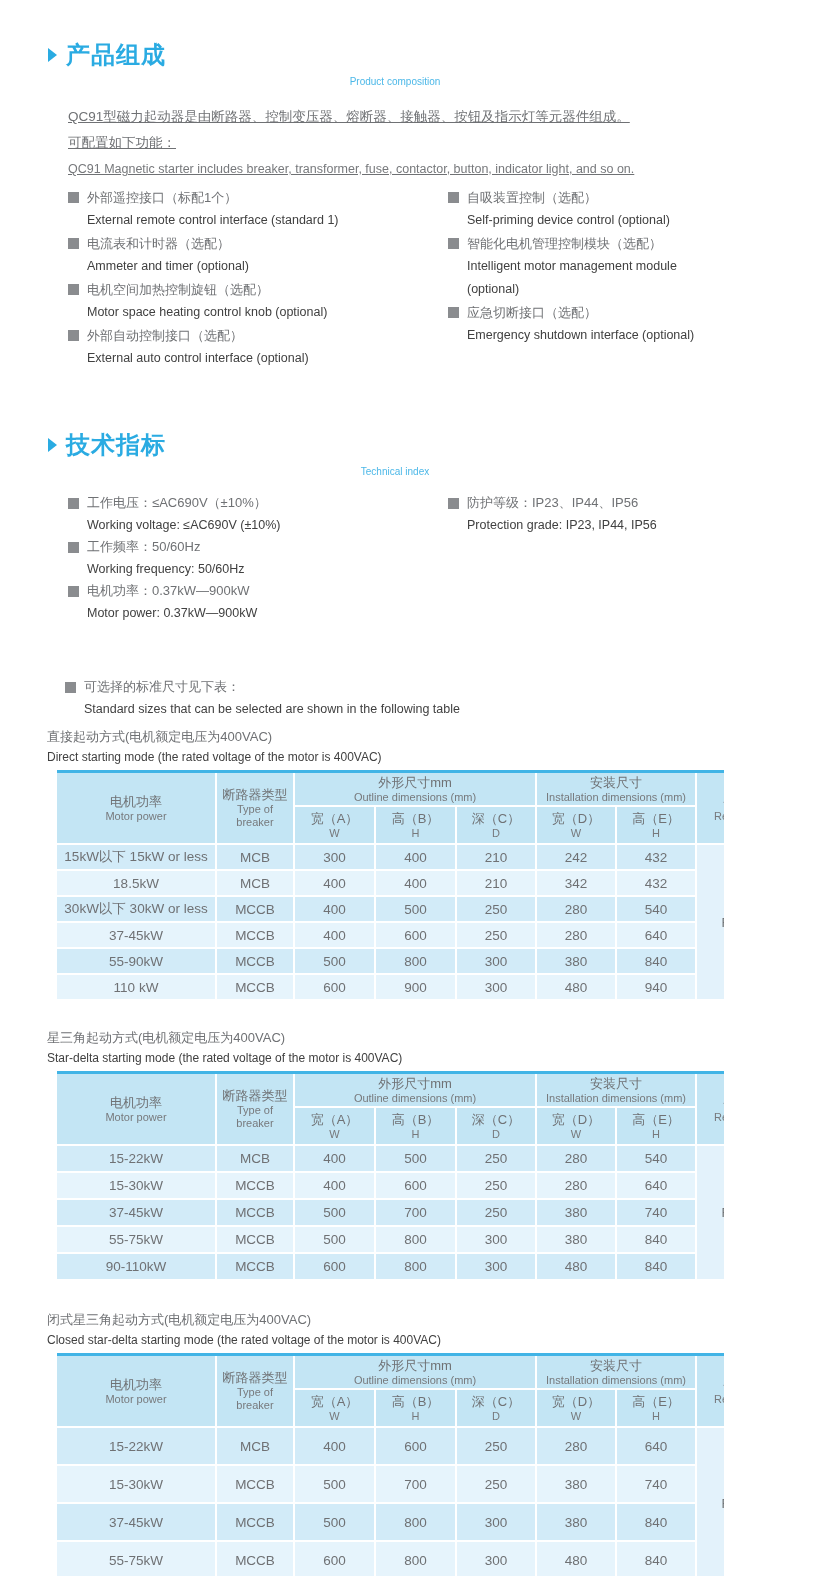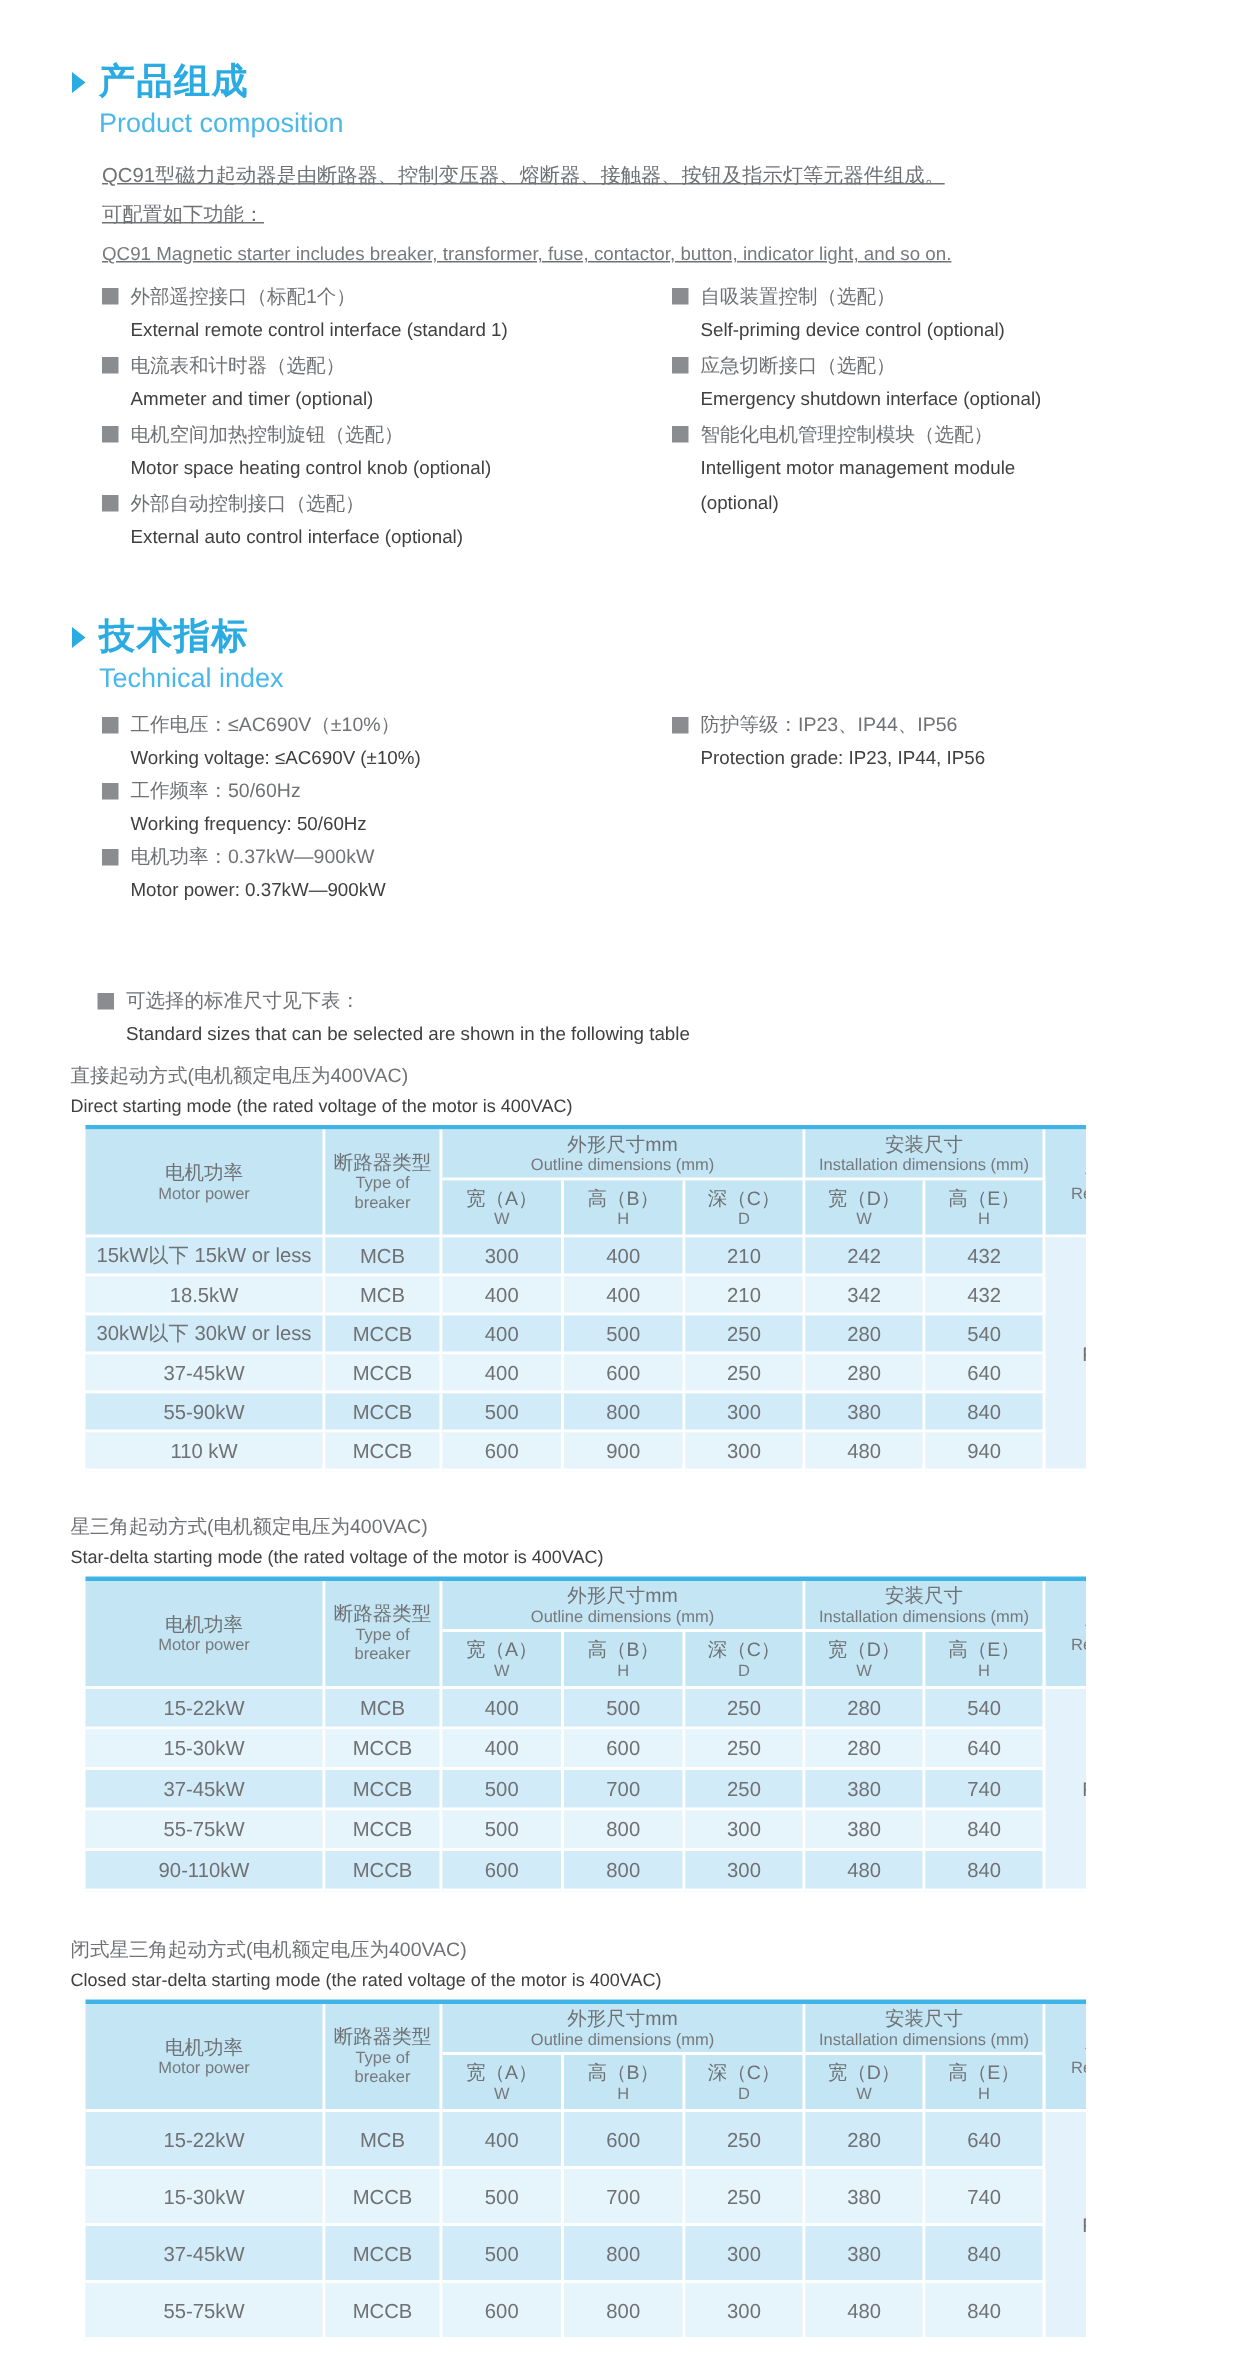--- a/index.html
+++ b/index.html
@@ -4,25 +4,25 @@
 <style>
   * { margin:0; padding:0; box-sizing:border-box; }
   body { background:#ffffff; }
   .page {
     width:724px; height:1576px; background:#ffffff; position:relative; overflow:hidden;
     font-family:"Liberation Sans","DejaVu Sans",sans-serif; color:#6f7174;
   }
   
   .section-head { margin-left:48px; }
   .sec1 { padding-top:40px; }
-  .sec2 { margin-top:40px; }
+  .sec2 { margin-top:60px; }
   .sec-title-row { display:flex; align-items:center; }
   .tri { width:0; height:0; border-left:9px solid #2aabe2; border-top:7px solid transparent; border-bottom:7px solid transparent; margin-right:9px; }
   .sec-title { font-size:24px; font-weight:bold; color:#2aabe2; letter-spacing:1px; line-height:30px; }
-  .sec-sub { margin-left:18px; font-size:18px; color:#4cb8e8; line-height:20px; margin-top:2px; }
+  .sec-sub { margin-left:18px; font-size:10px; color:#4cb8e8; line-height:20px; margin-top:2px;text-align:center; }
   
   .para-block { margin:12px 0 0 68px;text-decoration:underline; }
   .para-zh { font-size:13.5px; line-height:26px; }
   .para-en { font-size:12.5px; line-height:26px; color:#77797c; }
   
   .cols { display:flex; margin-left:68px; }
   .col-left { width:380px; flex:none; }
   .fn-cols { margin-top:4px; }
   .fn-item .zh-line { font-size:13px; line-height:23px; display:flex; align-items:center; }
   .tech-cols { margin-top:10px; }
@@ -114,30 +114,30 @@
       <div class="fn-item">
         <div class="zh-line">
             <span class="sq"></span>
             <span>自吸装置控制（选配）</span>
           </div>
         <div class="en-line">Self-priming device control (optional)</div>
       </div>
       <div class="fn-item">
         <div class="zh-line">
             <span class="sq"></span>
+            <span>智能化电机管理控制模块（选配）</span>
+          </div>
+        <div class="en-line">Intelligent motor management module (optional)</div>
+      </div>
+      <div class="fn-item">
+        <div class="zh-line">
+            <span class="sq"></span>
             <span>应急切断接口（选配）</span>
           </div>
         <div class="en-line">Emergency shutdown interface (optional)</div>
-      </div>
-      <div class="fn-item">
-        <div class="zh-line">
-            <span class="sq"></span>
-            <span>智能化电机管理控制模块（选配）</span>
-          </div>
-        <div class="en-line">Intelligent motor management module (optional)</div>
       </div>
     </div>
   </div>
 
   <div class="section-head sec2">
     <div class="sec-title-row">
       <span class="tri"></span>
       <span class="sec-title">技术指标</span>
     </div>
     <div class="sec-sub">Technical index</div>

